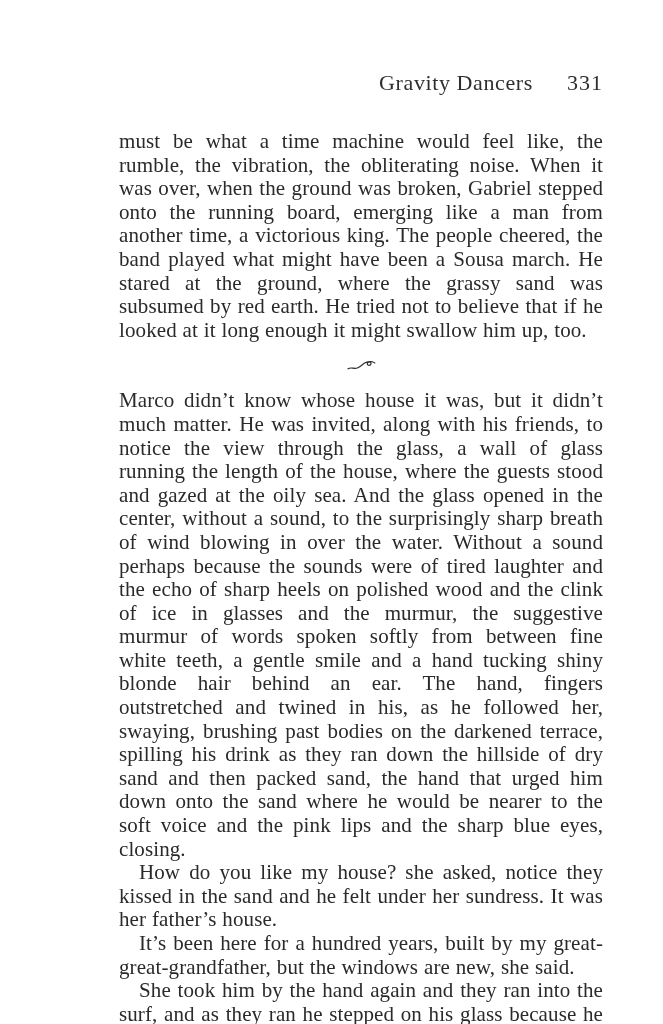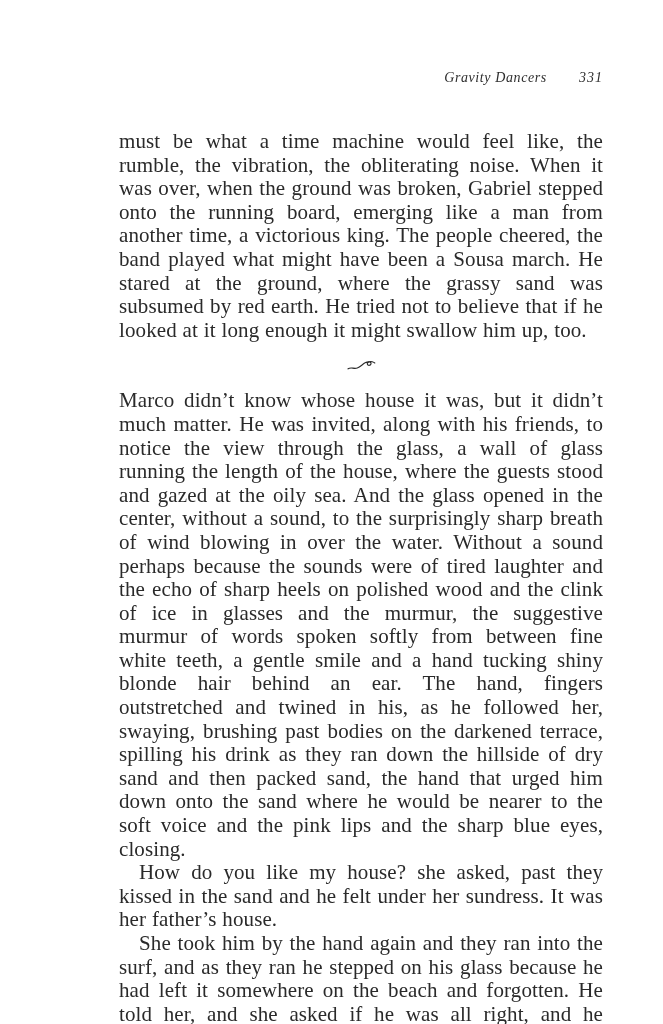--- a/index.html
+++ b/index.html
@@ -16,22 +16,21 @@
     overflow: hidden;
     font-family: "Liberation Serif", "DejaVu Serif", serif;
     color: #2a2a2a;
   }
   .running-header {
     position: absolute;
     top: 70px;
     left: 119px;
     width: 484px;
     text-align: right;
-    font-style: italic;
-    font-size: 14px;
+    font-size: 22px;
     letter-spacing: 0.6px;
     color: #2e2e2e;
     white-space: nowrap;
   }
   .running-header .page-number {
     margin-left: 28px;
     letter-spacing: 1px;
   }
   .body-text {
     position: absolute;
@@ -71,17 +70,18 @@
   </div>
 
   <div class="body-text">
       <p class="para">must be what a time machine would feel like, the rumble, the vibration, the obliterating noise. When it was over, when the ground was broken, Gabriel stepped onto the running board, emerging like a man from another time, a victorious king. The people cheered, the band played what might have been a Sousa march. He stared at the ground, where the grassy sand was subsumed by red earth. He tried not to believe that if he looked at it long enough it might swallow him up, too.</p>
     <div class="divider-row">
       <svg width="30" height="15" viewBox="0 0 36 16" aria-hidden="true">
         <path d="M2.5,12 C6,9.5 9.5,12.5 13.5,11 C17.5,9.5 19.5,6.5 23.5,4.5 C26.5,3 30.5,3.5 30,6 C29.5,8.5 25.5,8.5 25.5,6 C25.5,4 28.5,2.5 31.5,3.5 C33,4 34,4.5 34.5,5" fill="none" stroke="#2b2b2b" stroke-width="1.4" stroke-linecap="round"></path>
       </svg>
     </div>
   <p class="para">Marco didn’t know whose house it was, but it didn’t much matter. He was invited, along with his friends, to notice the view through the glass, a wall of glass running the length of the house, where the guests stood and gazed at the oily sea. And the glass opened in the center, without a sound, to the surprisingly sharp breath of wind blowing in over the water. Without a sound perhaps because the sounds were of tired laughter and the echo of sharp heels on polished wood and the clink of ice in glasses and the murmur, the suggestive murmur of words spoken softly from between fine white teeth, a gentle smile and a hand tucking shiny blonde hair behind an ear. The hand, fingers outstretched and twined in his, as he followed her, swaying, brushing past bodies on the darkened terrace, spilling his drink as they ran down the hillside of dry sand and then packed sand, the hand that urged him down onto the sand where he would be nearer to the soft voice and the pink lips and the sharp blue eyes, closing.</p>
-      <p class="para indent">How do you like my house? she asked, past they kissed in the sand and he felt under her sundress. It was her father’s house.</p>
+      <p class="para indent">How do you like my house? she asked, notice they kissed in the sand and he felt under her sundress. It was her father’s house.</p>
+      <p class="para indent">It’s been here for a hundred years, built by my great-great-grandfather, but the windows are new, she said.</p>
       <p class="para indent">She took him by the hand again and they ran into the surf, and as they ran he stepped on his glass because he had left it somewhere on the beach and forgotten. He told her, and she asked if he was all right, and he thought to himself, I’ve stepped on a glass for this girl. He told her that at his sister’s wedding, when the groom stepped on the glass, a bit</p>
     </div>
 
 </div>
 
 </body></html>

